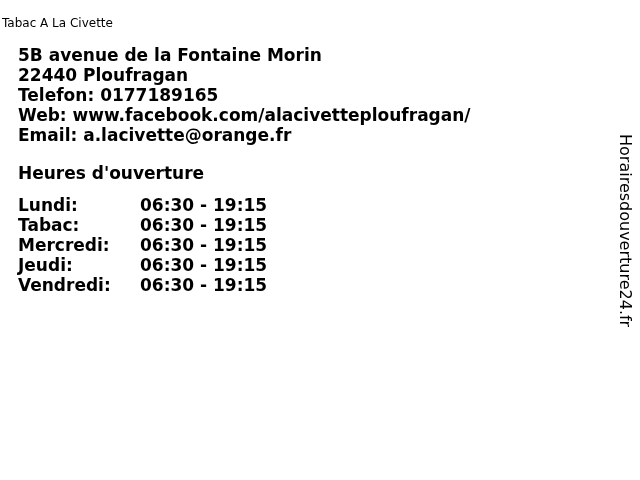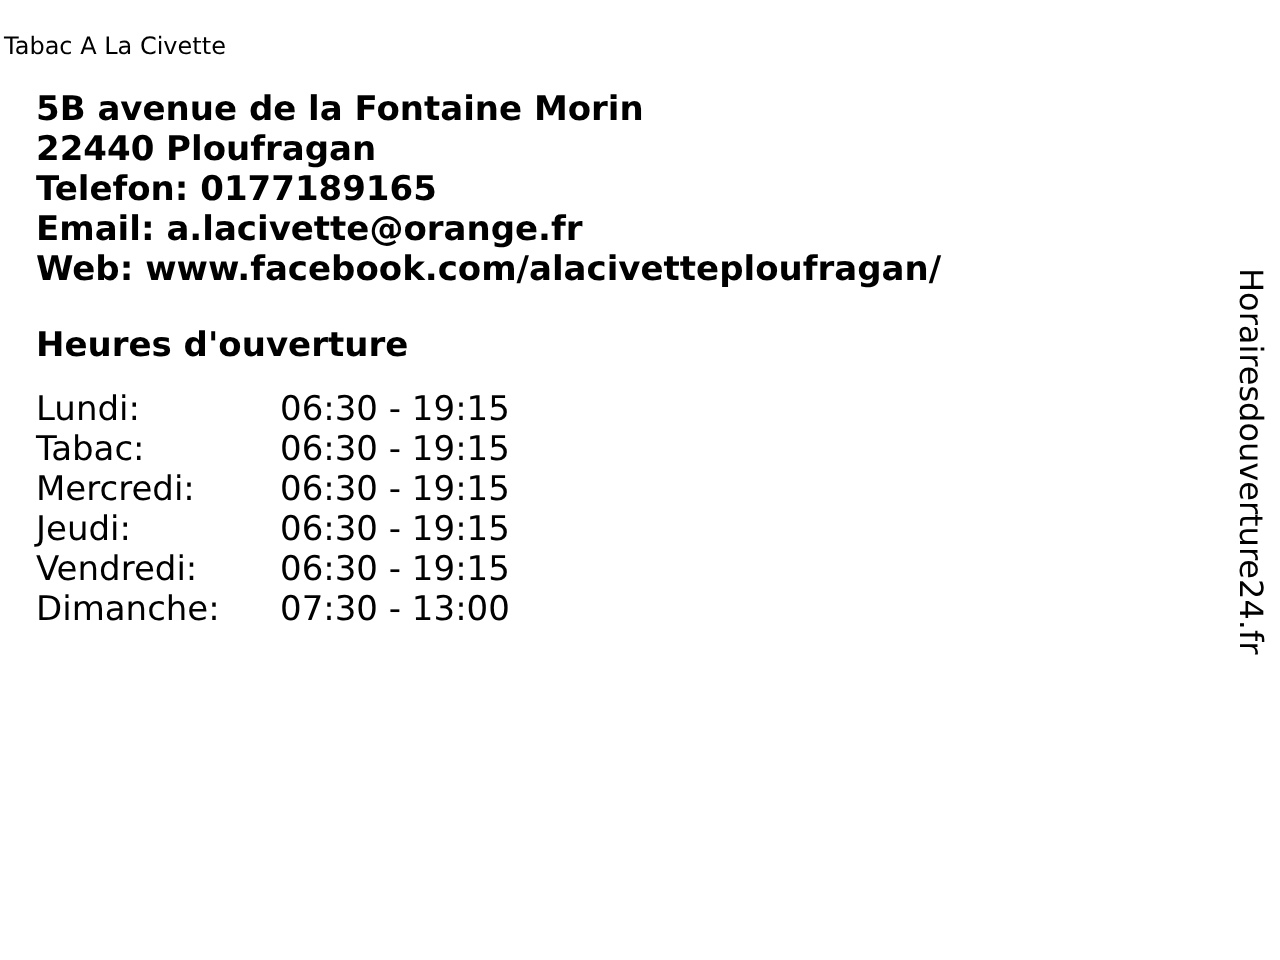--- a/index.html
+++ b/index.html
@@ -47,20 +47,21 @@
   .hours-table {
     position: absolute;
     left: 18px;
     top: 195px;
     font-size: 17px;
     line-height: 20px;
   }
   .hours-row {
     height: 20px;
     white-space: nowrap;
+    font-weight: bold;
   }
   .hours-row .day {
     display: inline-block;
     width: 122px;
   }
   .watermark {
     position: absolute;
     top: 134px;
     right: 7px;
     writing-mode: vertical-rl;
@@ -72,28 +73,27 @@
 </style>
 </head>
 <body>
 
 <h1 class="page-title">Tabac A La Civette</h1>
 
 <div class="contact-block">
   <div>5B avenue de la Fontaine Morin</div>
   <div>22440 Ploufragan</div>
   <div><span>Telefon:</span> <span>0177189165</span></div>
+  <div><span>Web:</span> <span>www.facebook.com/alacivetteploufragan/</span></div>
   <div><span>Email:</span> <span>a.lacivette@orange.fr</span></div>
-  <div><span>Web:</span> <span>www.facebook.com/alacivetteploufragan/</span></div>
 </div>
 
 <h2 class="hours-heading">Heures d'ouverture</h2>
 
 <div class="hours-table">
   <div class="hours-row"><span class="day">Lundi:</span><span class="time">06:30 - 19:15</span></div>
   <div class="hours-row"><span class="day">Tabac:</span><span class="time">06:30 - 19:15</span></div>
   <div class="hours-row"><span class="day">Mercredi:</span><span class="time">06:30 - 19:15</span></div>
   <div class="hours-row"><span class="day">Jeudi:</span><span class="time">06:30 - 19:15</span></div>
   <div class="hours-row"><span class="day">Vendredi:</span><span class="time">06:30 - 19:15</span></div>
-  <div class="hours-row"><span class="day">Dimanche:</span><span class="time">07:30 - 13:00</span></div>
 </div>
 
 <div class="watermark">Horairesdouverture24.fr</div>
 
 </body></html>

